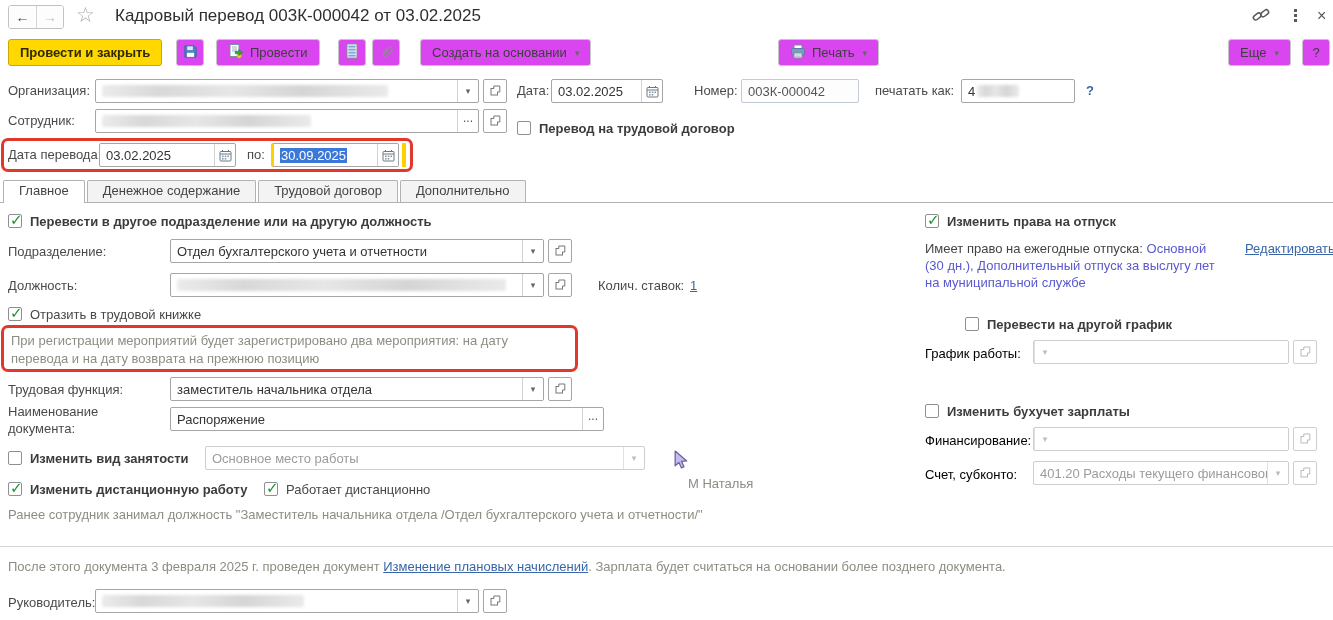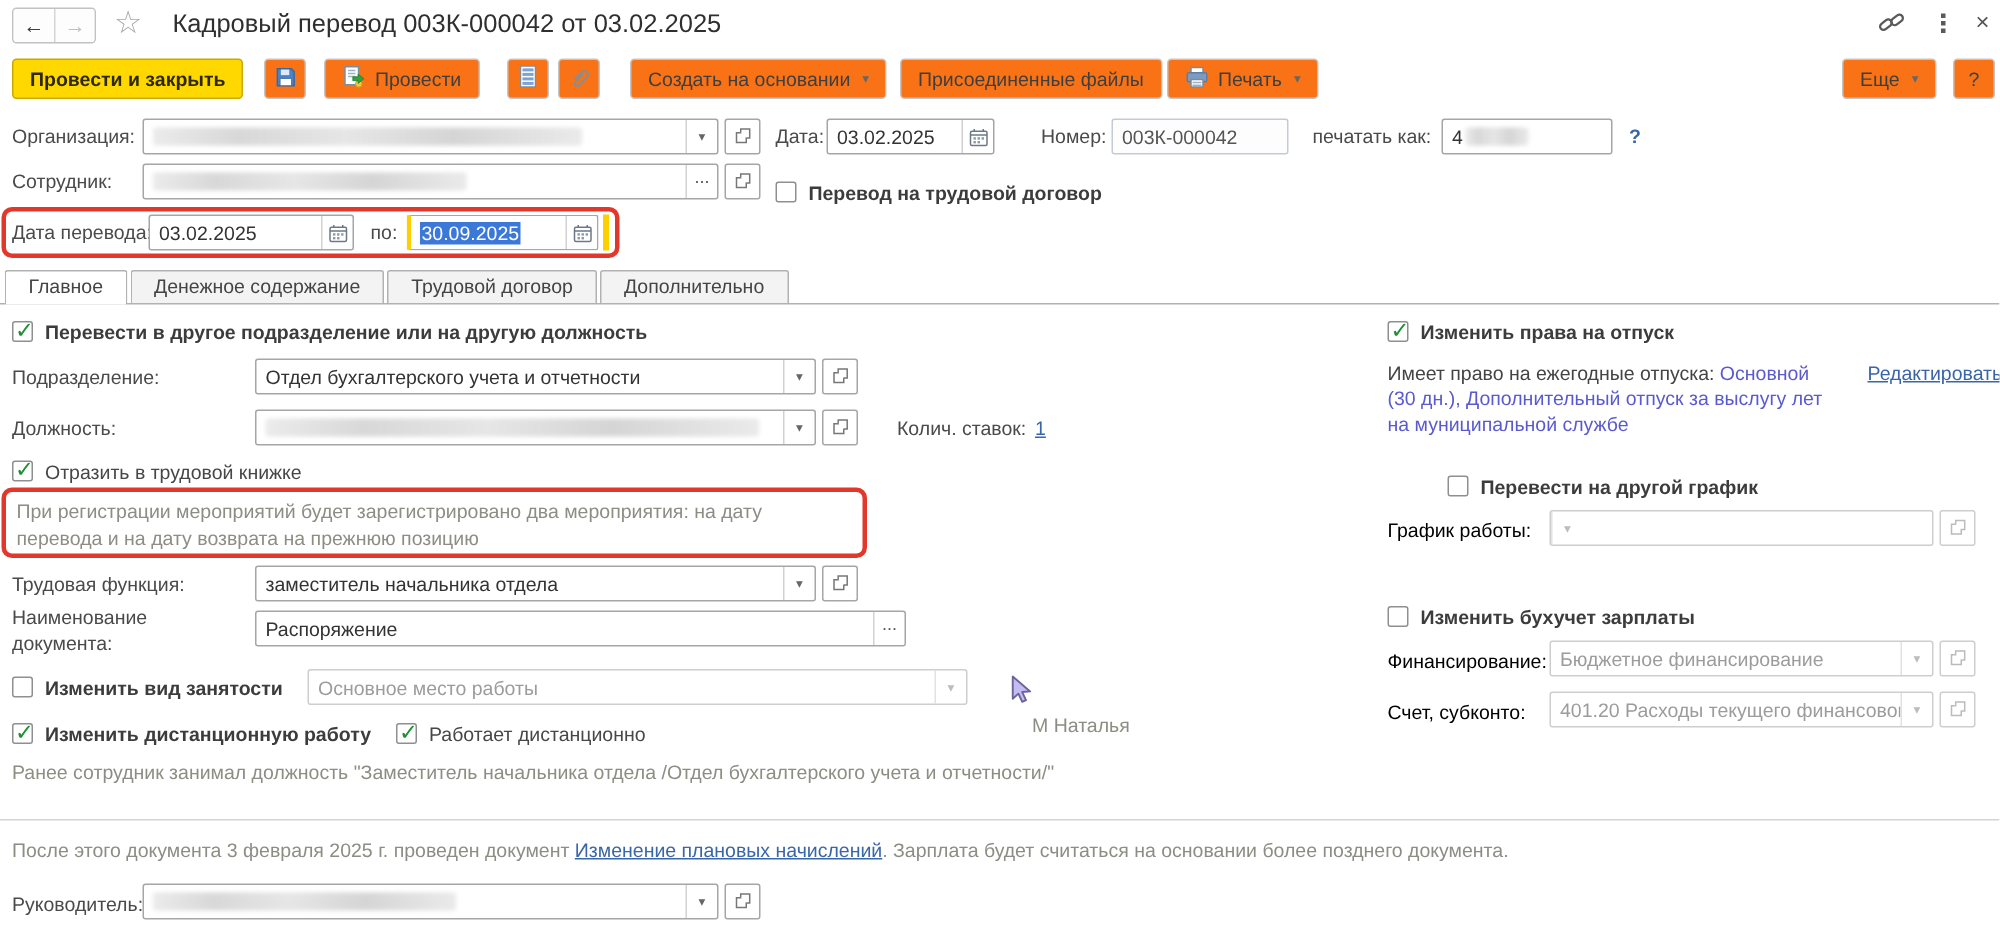--- a/index.html
+++ b/index.html
@@ -13,21 +13,21 @@
   .navbtn { width:27px; height:22px; display:flex; align-items:center; justify-content:center; font-size:14px; color:#3f3f3f; background:#fdfdfd; }
   .navbtn + .navbtn { border-left:1px solid #d5d5d5; color:#c0c0c0; }
   .star { position:absolute; left:76px; top:3px; font-size:21px; color:#a9a9a9; }
   .wintitle { position:absolute; left:115px; top:6px; font-size:17px; color:#2f2f2f; }
   .topicon { position:absolute; top:8px; color:#5a5a5a; }
   .kebab { display:flex; flex-direction:column; gap:2px; }
   .kebab i { width:3px; height:3px; background:#5a5a5a; border-radius:0; }
   .closex { font-size:16px; line-height:16px; color:#555; }
 
   
-  .tbtn { position:absolute; top:39px; height:27px; border:1px solid #c4c4c4; border-radius:3px; background:#f97316; display:flex; align-items:center; justify-content:center; gap:6px; padding:0 11px; color:#3e3e3e; white-space:nowrap; }
+  .tbtn { position:absolute; top:39px; height:27px; border:1px solid #c4c4c4; border-radius:3px; background:#d946ef; display:flex; align-items:center; justify-content:center; gap:6px; padding:0 11px; color:#3e3e3e; white-space:nowrap; }
   .tbtn.icononly { width:28px; padding:0; }
   .tbtn.primary { background:#ffd800; border-color:#c9a902; font-weight:bold; color:#2f2900; }
   .ddarrow::after { content:"▾"; font-size:9px; color:#666; margin-left:2px; }
 
   
   .lbl { position:absolute; line-height:22px; white-space:nowrap; color:#4a4a4a; }
   .lbl.gray { color:#000000; }
   .combo { position:absolute; display:flex; height:24px; border:1px solid #a6a6a6; border-radius:2px; background:#fff; }
   .combo .val { flex:1; padding:4px 6px 0; white-space:nowrap; overflow:hidden; color:#333; }
   .combo .cell { width:21px; display:flex; align-items:center; justify-content:center; border-left:1px solid #d2d2d2; color:#666; }
@@ -132,23 +132,20 @@
   <div class="tbtn icononly" style="left:372px;">
     <span>
       <svg width="15" height="15" viewBox="0 0 15 15">
           <path d="M4.5 8.5 L9 4 a2.4 2.4 0 0 1 3.4 3.4 L7 12.8 a1.6 1.6 0 0 1 -2.3 -2.3 L9.5 5.7" fill="none" stroke="#8c8c8c" stroke-width="1.3" stroke-linecap="round"></path>
         </svg>
     </span>
   </div>
   <div class="tbtn ddarrow" style="left:420px;">
       <span>Создать на основании</span>
     </div>
-  <div class="tbtn" style="left:600px;">
-      <span>Присоединенные файлы</span>
-    </div>
   <div class="tbtn ddarrow" style="left:778px;">
     <span>
       <svg width="16" height="15" viewBox="0 0 16 15">
           <rect x="4" y="1" width="8" height="3.5" fill="#fff" stroke="#7b8aa0"></rect>
           <rect x="1.5" y="4.5" width="13" height="6" rx="1" fill="#7d9bc0" stroke="#5f7da3"></rect>
           <rect x="4" y="9" width="8" height="5" fill="#fff" stroke="#7b8aa0"></rect>
           <line x1="5" y1="11" x2="11" y2="11" stroke="#9fb0c4"></line>
           <line x1="5" y1="12.8" x2="11" y2="12.8" stroke="#9fb0c4"></line>
         </svg>
     </span>
@@ -371,21 +368,20 @@
           <path d="M3.8 3.5 V1 h6 v6 h-2.3" fill="#fff" stroke="#bbb"></path>
         </svg></span>
   </div>
 
   <div class="chkrow" style="left:925px;top:403px;">
     <span class="chk"></span>
     <span class="chklbl">Изменить бухучет зарплаты</span>
   </div>
   <div class="lbl gray" style="left:925px;top:430px;">Финансирование:</div>
   <div class="combo disabled" style="left:1033px;top:427px;width:256px;">
-    <div class="val">Бюджетное финансирование</div>
     <div class="cell dd"></div>
   </div>
   <div class="sqbtn disabled" style="left:1293px;top:427px;">
     <span><svg width="11" height="11" viewBox="0 0 11 11">
           <rect x="1" y="3.5" width="6.5" height="6.5" fill="#fff" stroke="#bbb"></rect>
           <path d="M3.8 3.5 V1 h6 v6 h-2.3" fill="#fff" stroke="#bbb"></path>
         </svg></span>
   </div>
 
   <div class="lbl gray" style="left:925px;top:464px;">Счет, субконто:</div>

